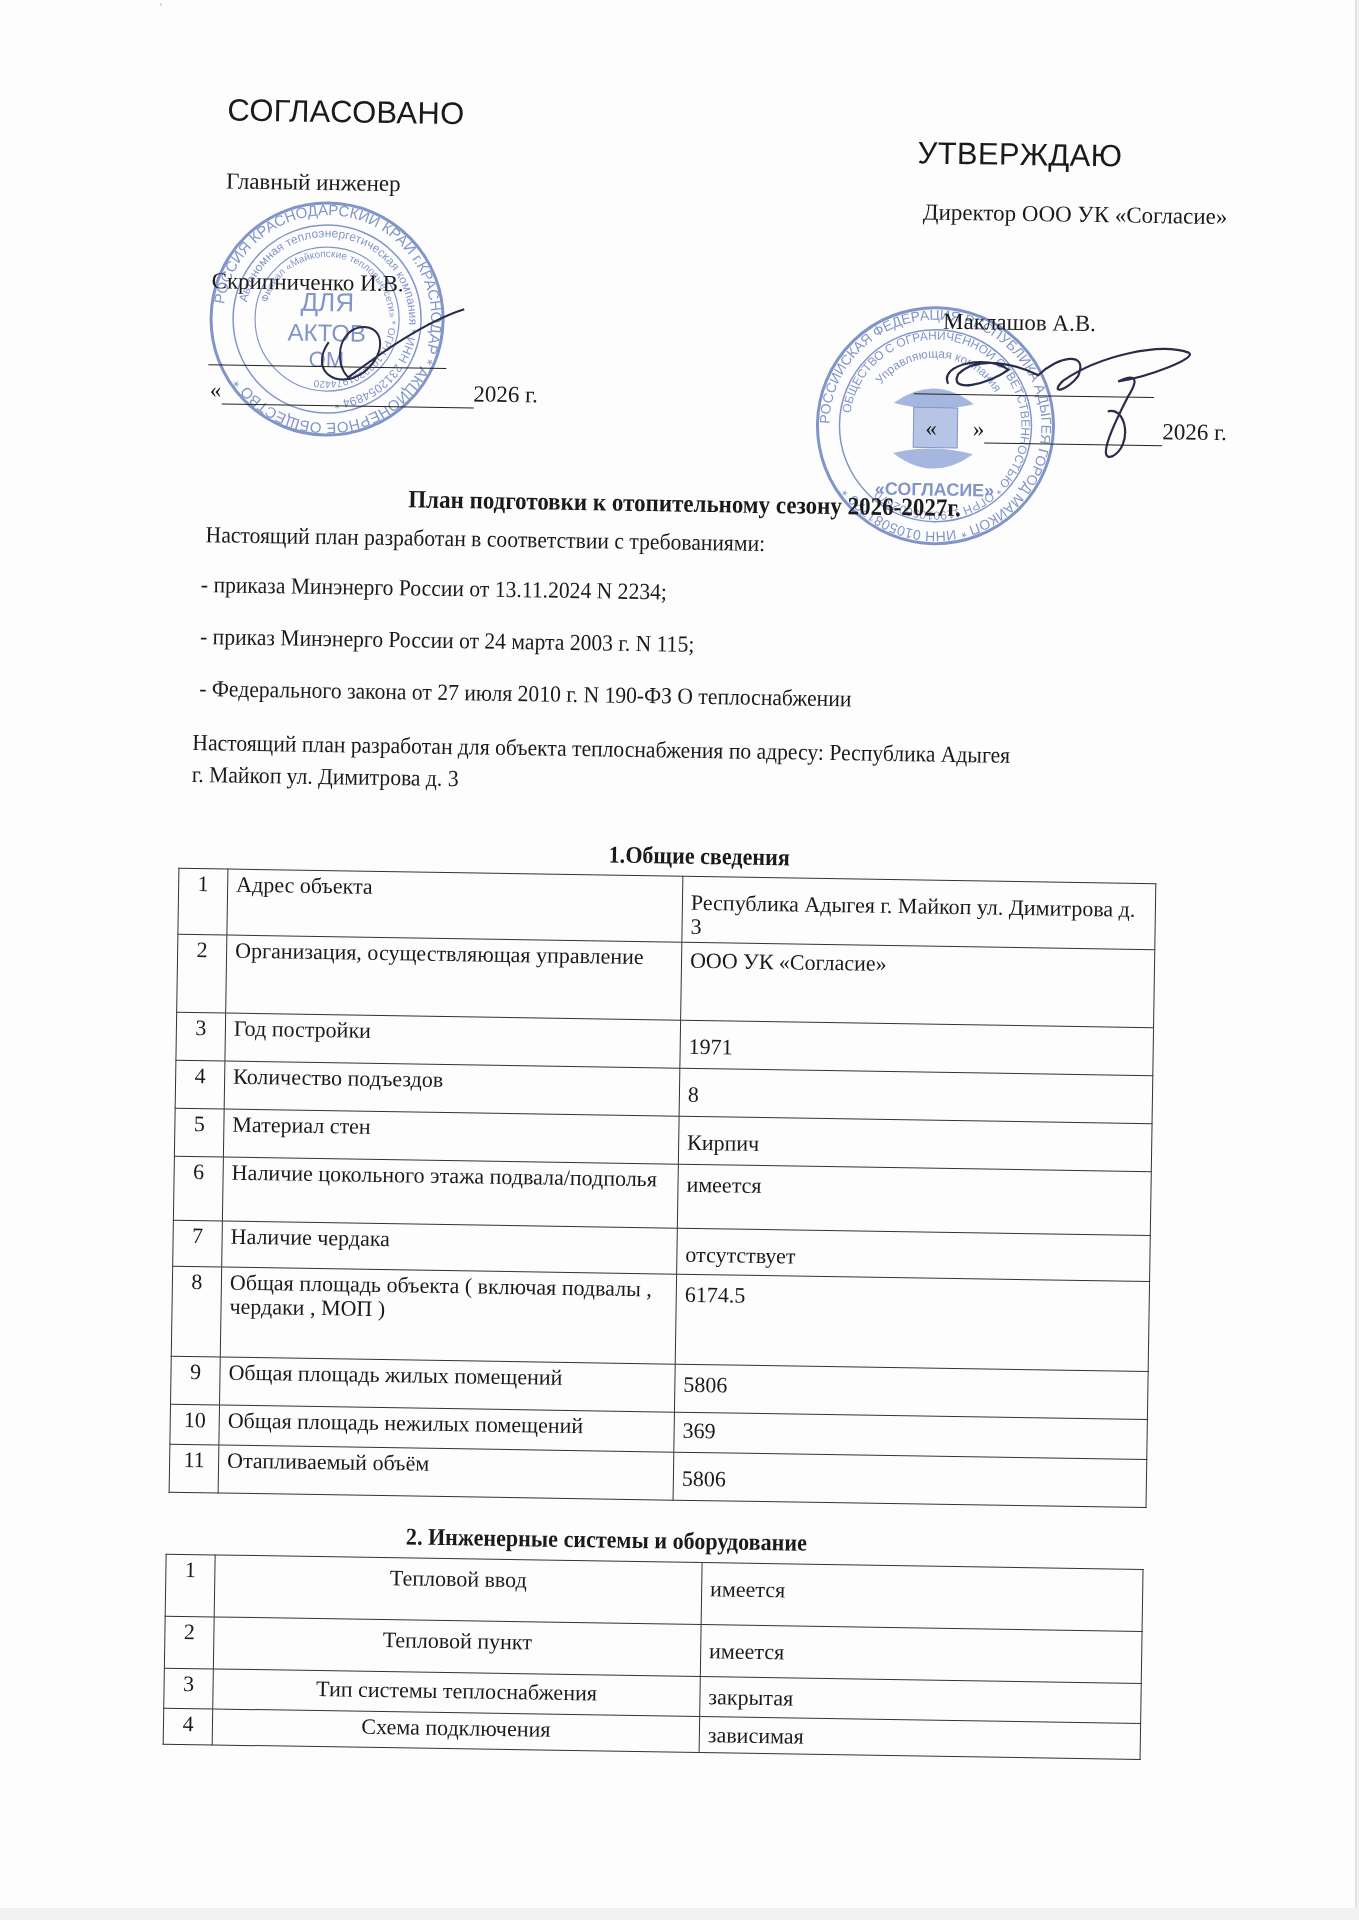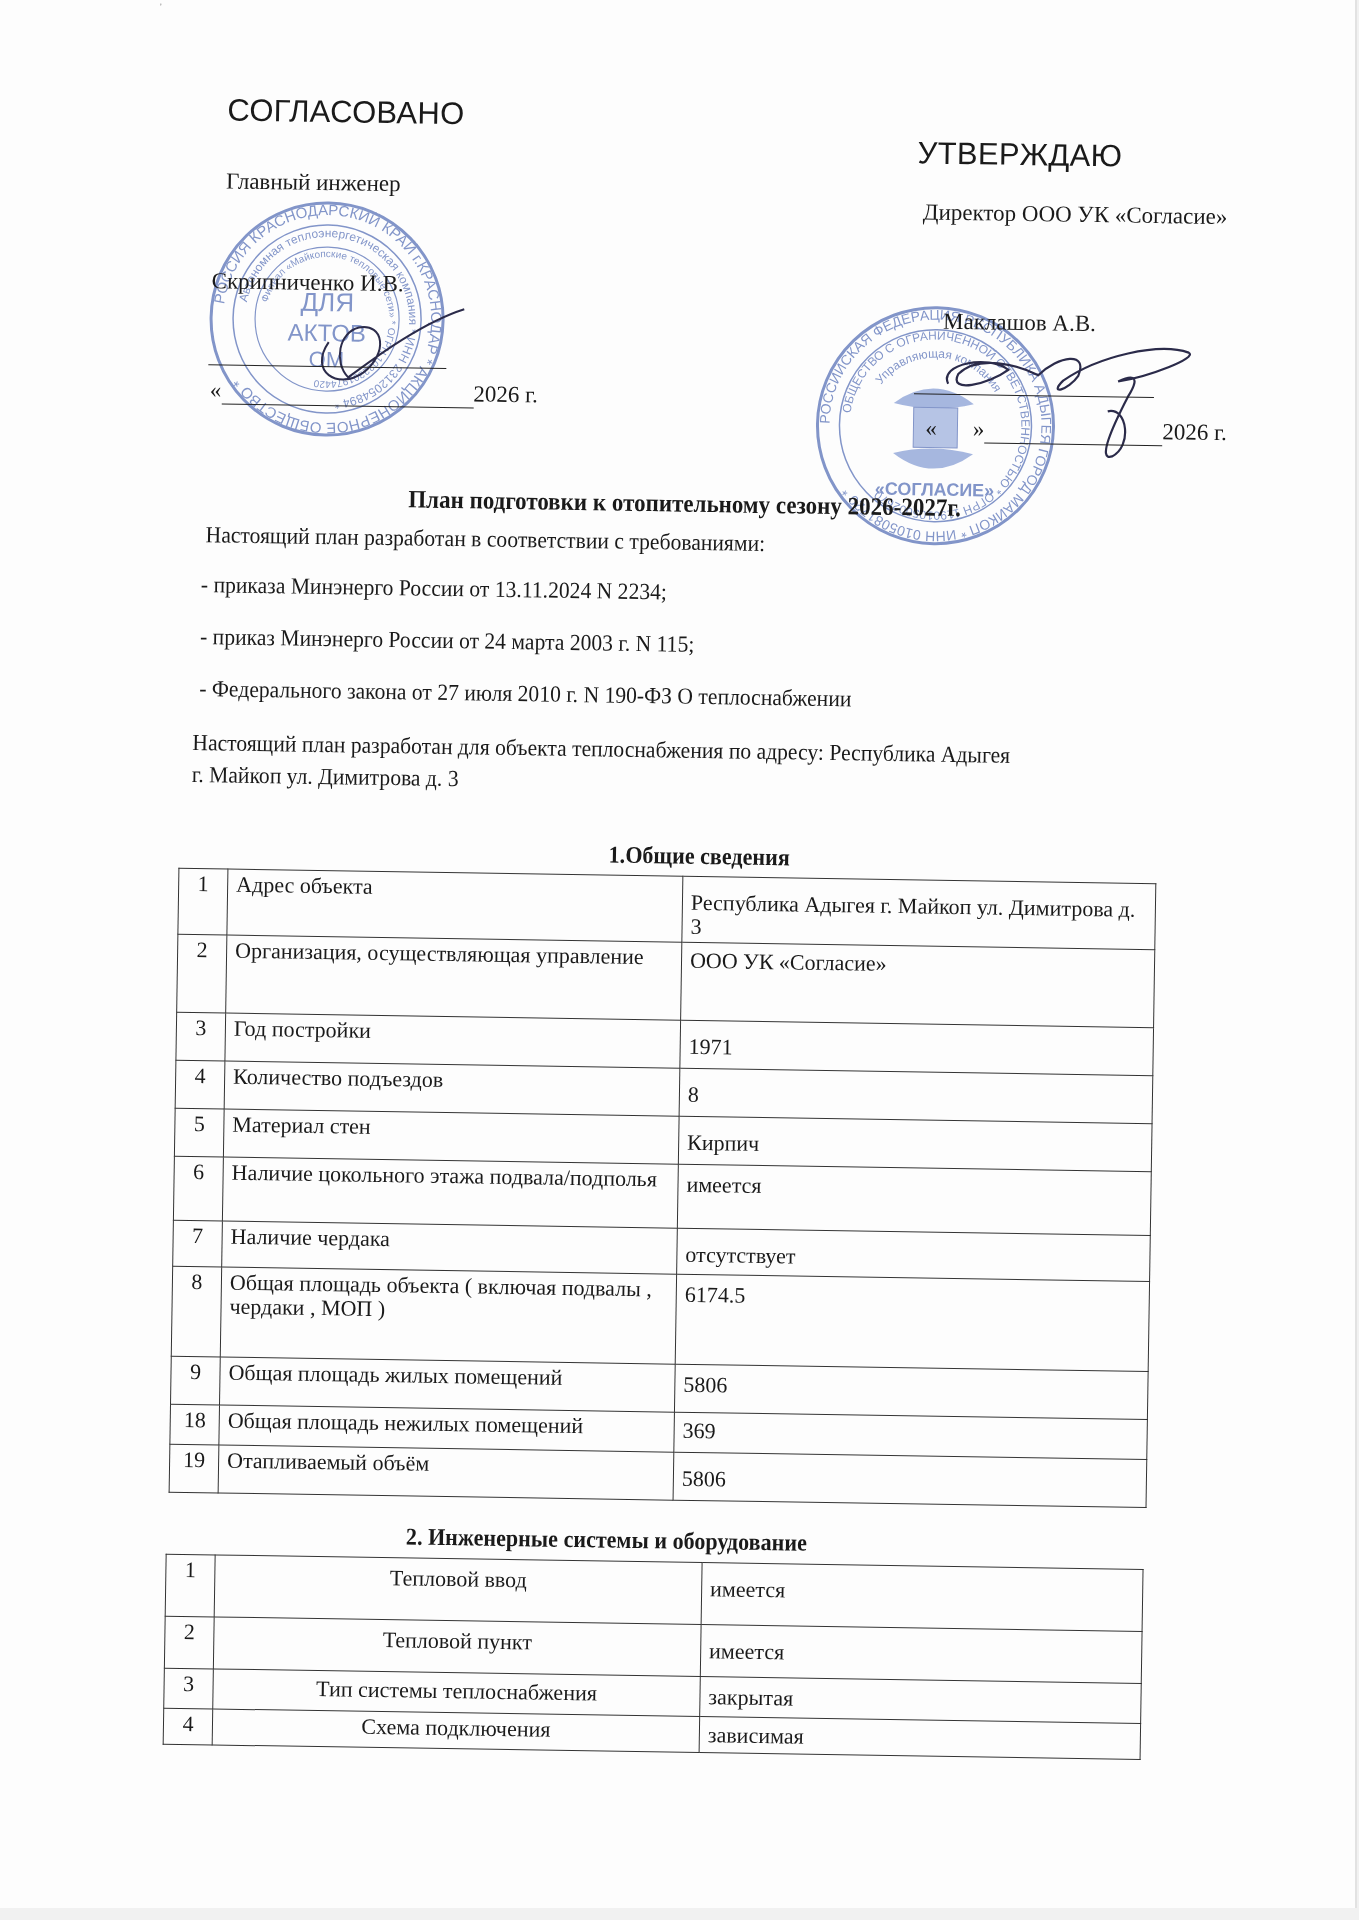--- a/index.html
+++ b/index.html
@@ -163,26 +163,26 @@
         <td class="num">8</td>
         <td class="lbl">Общая площадь объекта ( включая подвалы , чердаки , МОП )</td>
         <td class="val" style="padding-top:8px;">6174.5</td>
       </tr>
       <tr style="height:48px;">
         <td class="num">9</td>
         <td class="lbl">Общая площадь жилых помещений</td>
         <td class="val" style="padding-top:8px;">5806</td>
       </tr>
       <tr style="height:40px;">
-        <td class="num">18</td>
+        <td class="num">10</td>
         <td class="lbl">Общая площадь нежилых помещений</td>
         <td class="val" style="padding-top:6px;">369</td>
       </tr>
       <tr style="height:48px;">
-        <td class="num">19</td>
+        <td class="num">11</td>
         <td class="lbl">Отапливаемый объём</td>
         <td class="val">5806</td>
       </tr>
     </tbody>
   </table>
 
   <div class="section-title" style="left:416px;top:1528px;">2. Инженерные системы и оборудование</div>
   <table class="grid t2" style="left:176px;top:1562px;">
     <tbody>
       <tr style="height:62px;">

